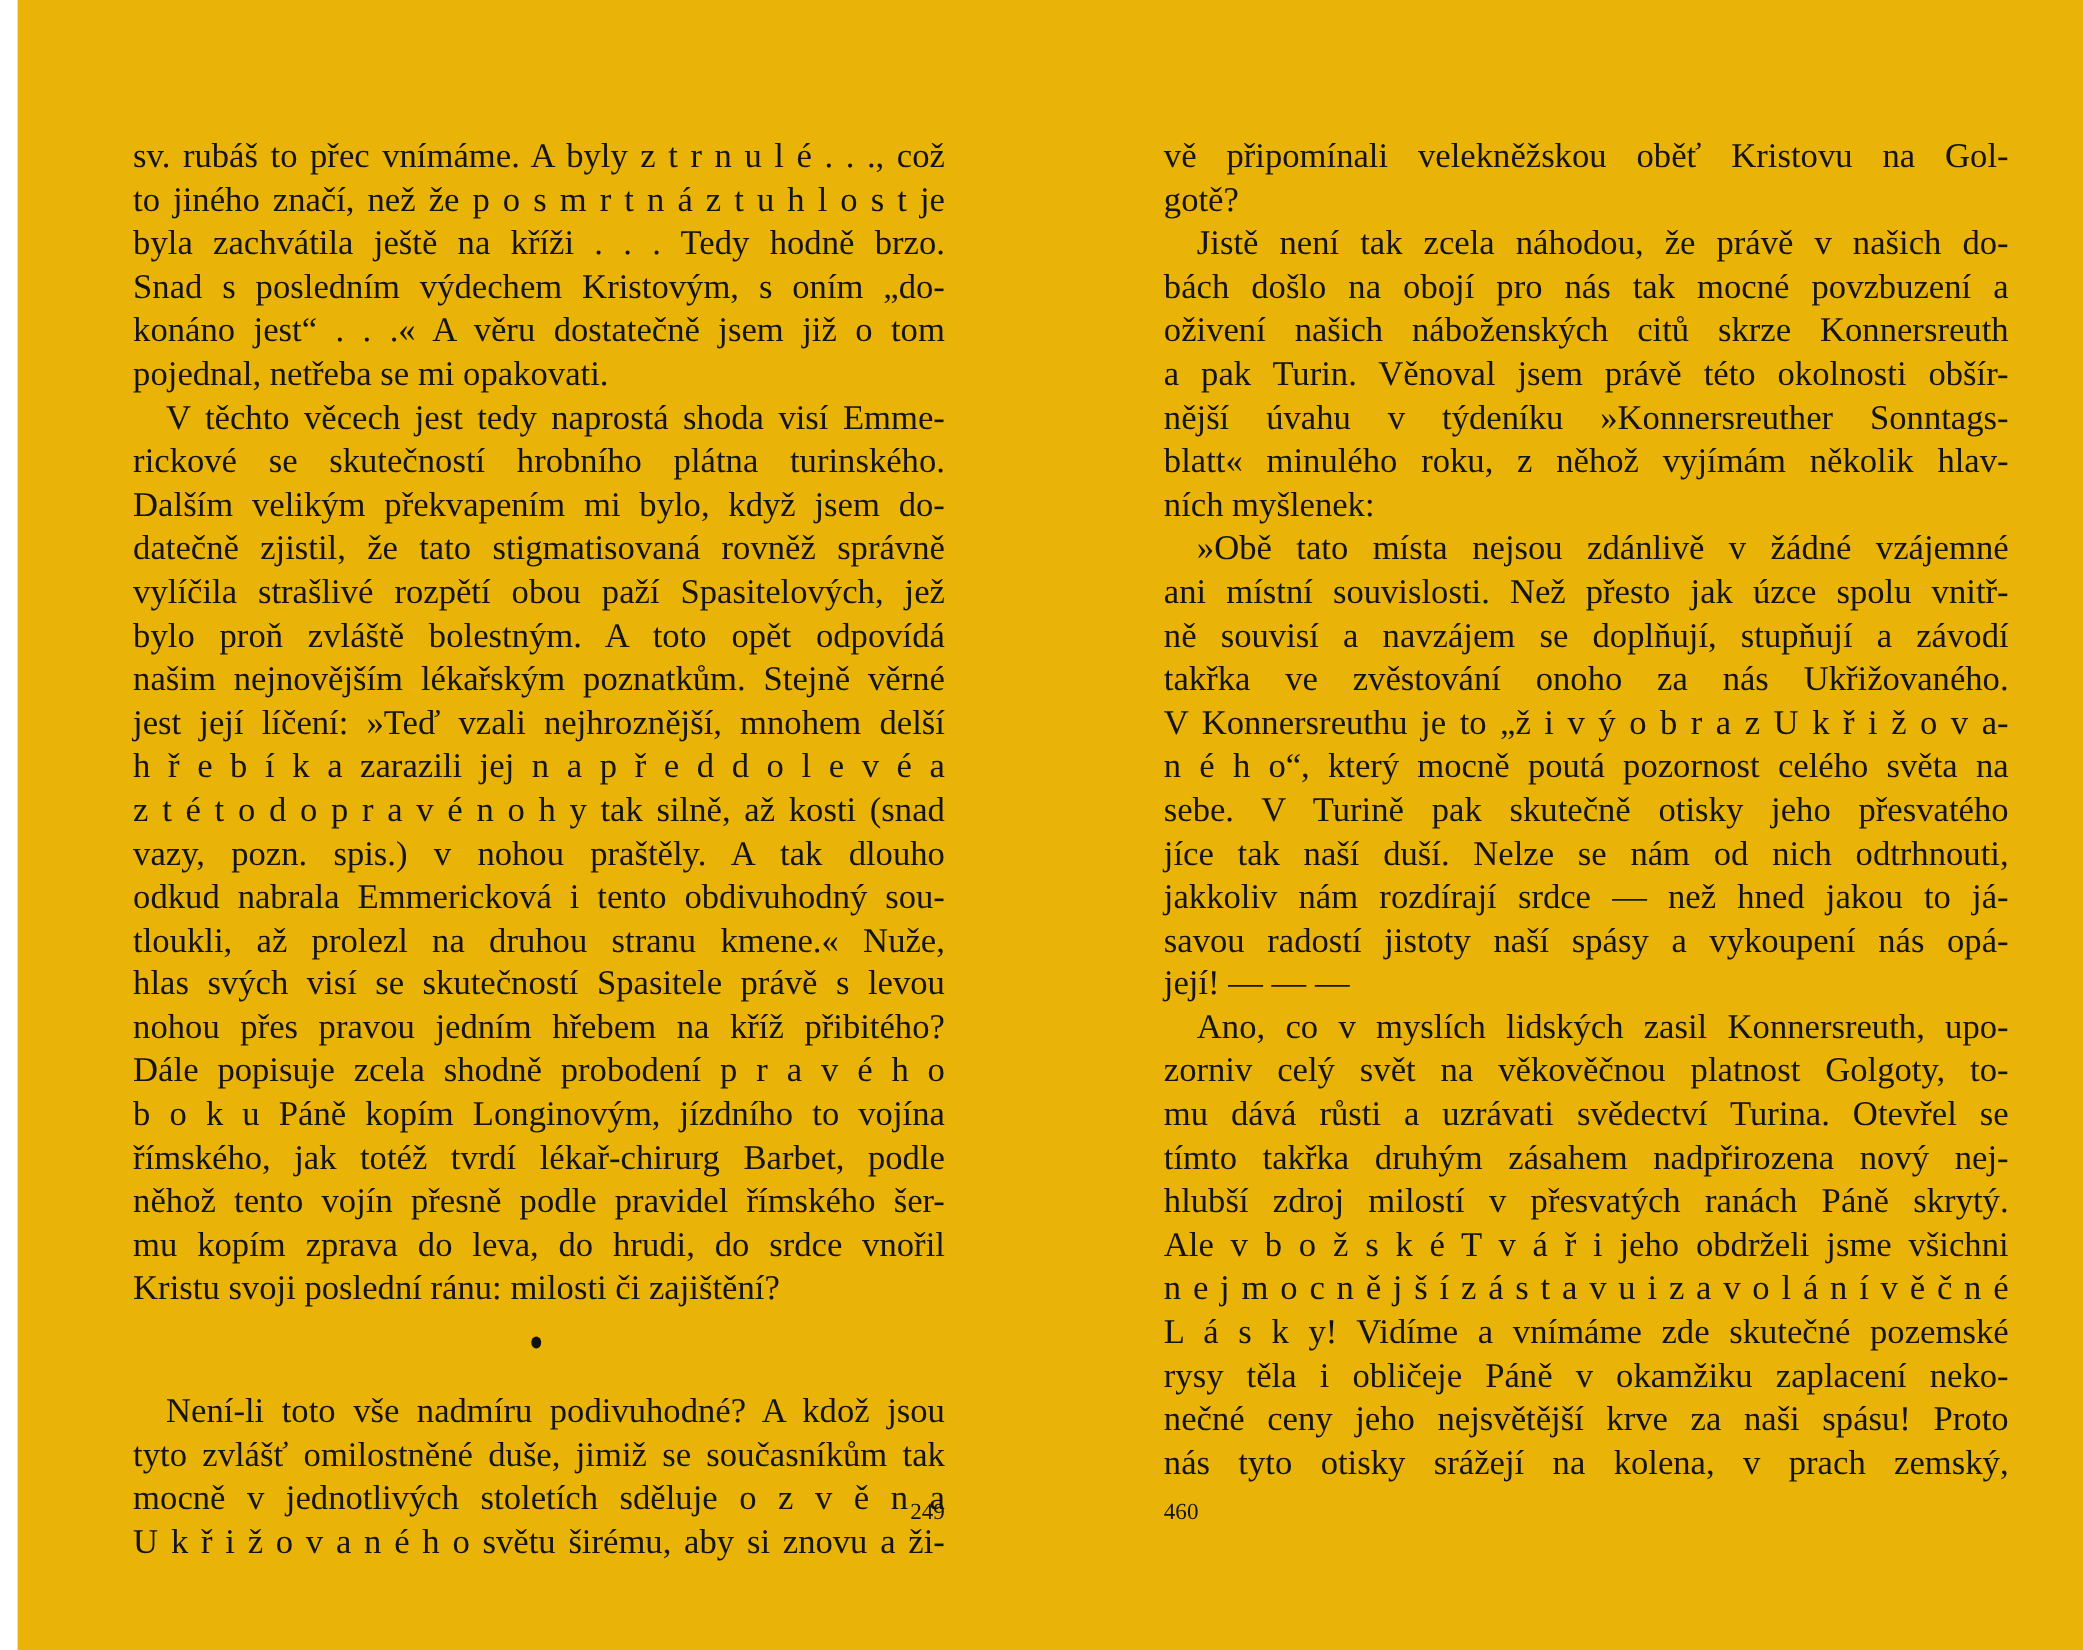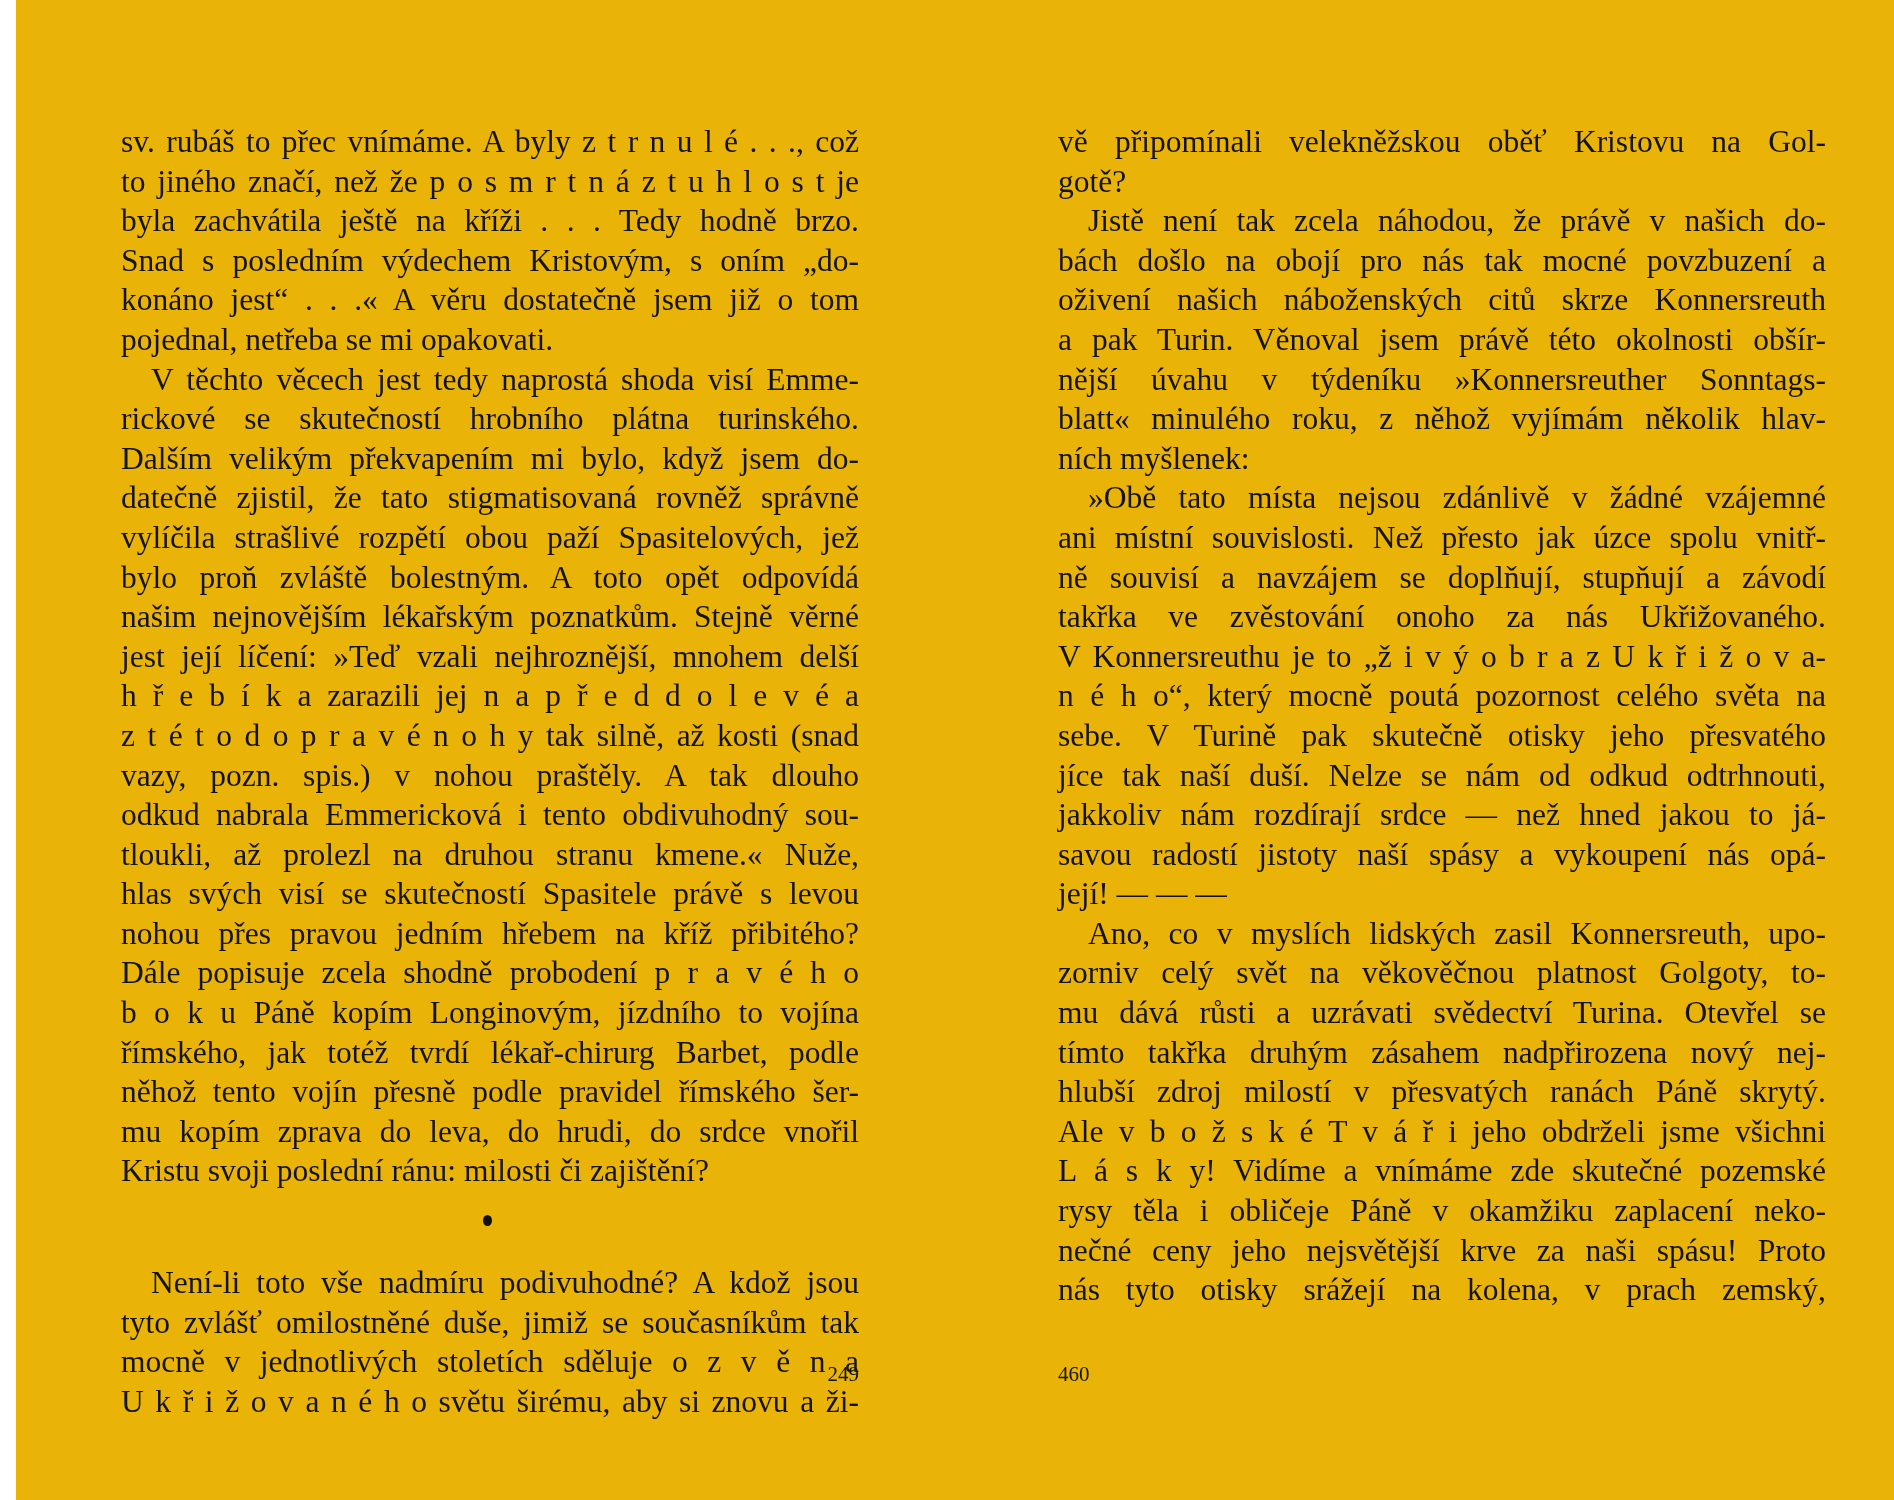--- a/index.html
+++ b/index.html
@@ -93,30 +93,31 @@
         <div class="line">nější úvahu v týdeníku »Konnersreuther Sonntags-</div>
         <div class="line">blatt« minulého roku, z něhož vyjímám několik hlav-</div>
         <div class="line last">ních myšlenek:</div>
         <div class="line indent">»Obě tato místa nejsou zdánlivě v žádné vzájemné</div>
         <div class="line">ani místní souvislosti. Než přesto jak úzce spolu vnitř-</div>
         <div class="line">ně souvisí a navzájem se doplňují, stupňují a závodí</div>
         <div class="line">takřka ve zvěstování onoho za nás Ukřižovaného.</div>
         <div class="line">V Konnersreuthu je to „ž i v ý  o b r a z  U k ř i ž o v a-</div>
         <div class="line">n é h o“, který mocně poutá pozornost celého světa na</div>
         <div class="line">sebe. V Turině pak skutečně otisky jeho přesvatého</div>
-        <div class="line">jíce tak naší duší. Nelze se nám od odkud odtrhnouti,</div>
+        <div class="line">jíce tak naší duší. Nelze se nám od nich odtrhnouti,</div>
         <div class="line">jakkoliv nám rozdírají srdce — než hned jakou to já-</div>
         <div class="line">savou radostí jistoty naší spásy a vykoupení nás opá-</div>
         <div class="line last">její! — — —</div>
         <div class="line indent">Ano, co v myslích lidských zasil Konnersreuth, upo-</div>
         <div class="line">zorniv celý svět na věkověčnou platnost Golgoty, to-</div>
         <div class="line">mu dává růsti a uzrávati svědectví Turina. Otevřel se</div>
         <div class="line">tímto takřka druhým zásahem nadpřirozena nový nej-</div>
         <div class="line">hlubší zdroj milostí v přesvatých ranách Páně skrytý.</div>
         <div class="line">Ale v b o ž s k é  T v á ř i  jeho obdrželi jsme všichni</div>
+        <div class="line">n e j m o c n ě j š í  z á s t a v u  i  z a v o l á n í  v ě č n é</div>
         <div class="line">L á s k y! Vidíme a vnímáme zde skutečné pozemské</div>
         <div class="line">rysy těla i obličeje Páně v okamžiku zaplacení neko-</div>
         <div class="line">nečné ceny jeho nejsvětější krve za naši spásu! Proto</div>
         <div class="line">nás tyto otisky srážejí na kolena, v prach zemský,</div>
       </div>
   </div>
   <div class="page-number pn-right">460</div>
 </div>
 
 </body></html>

